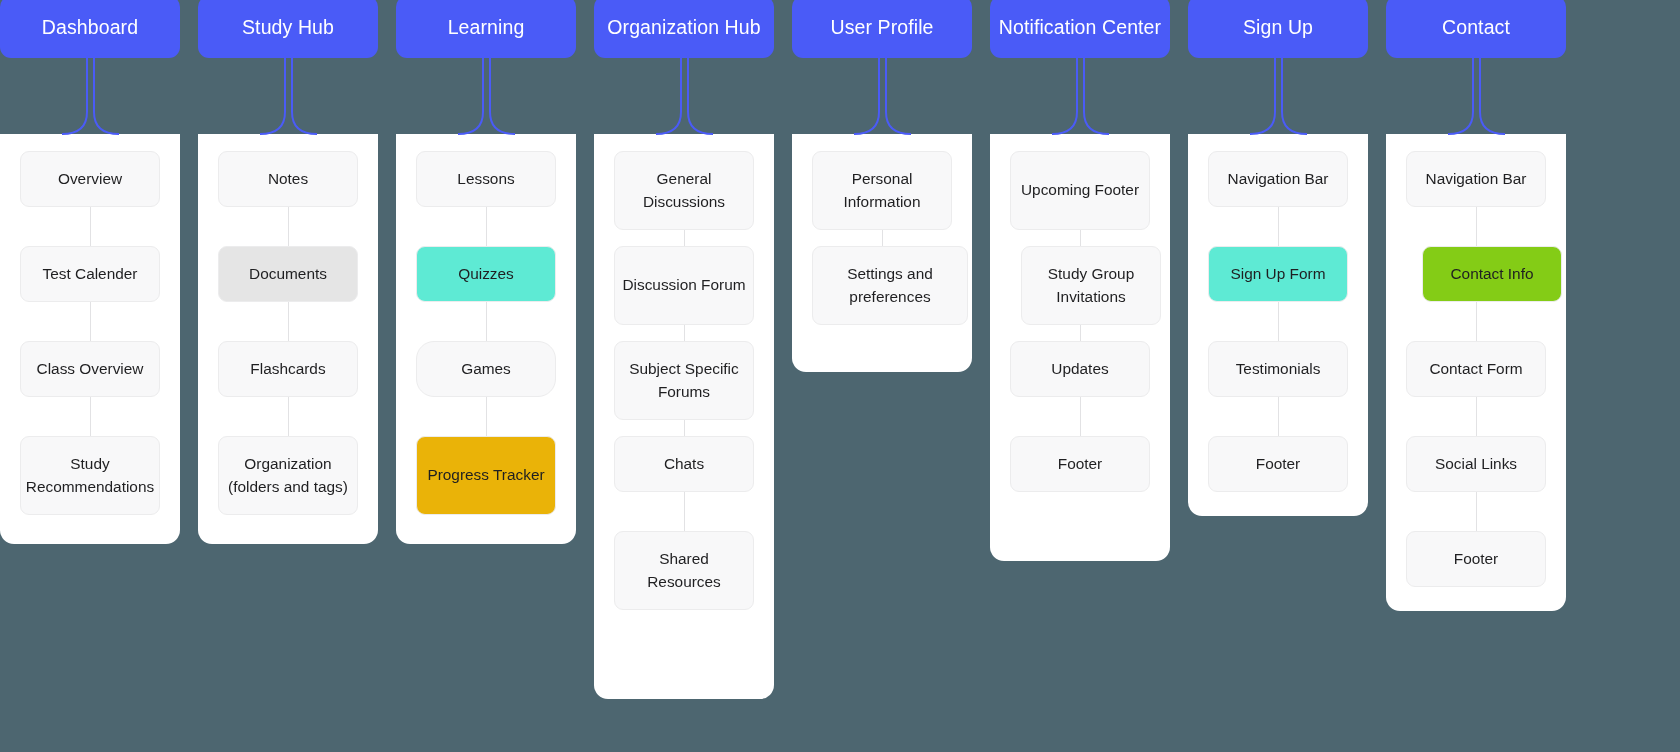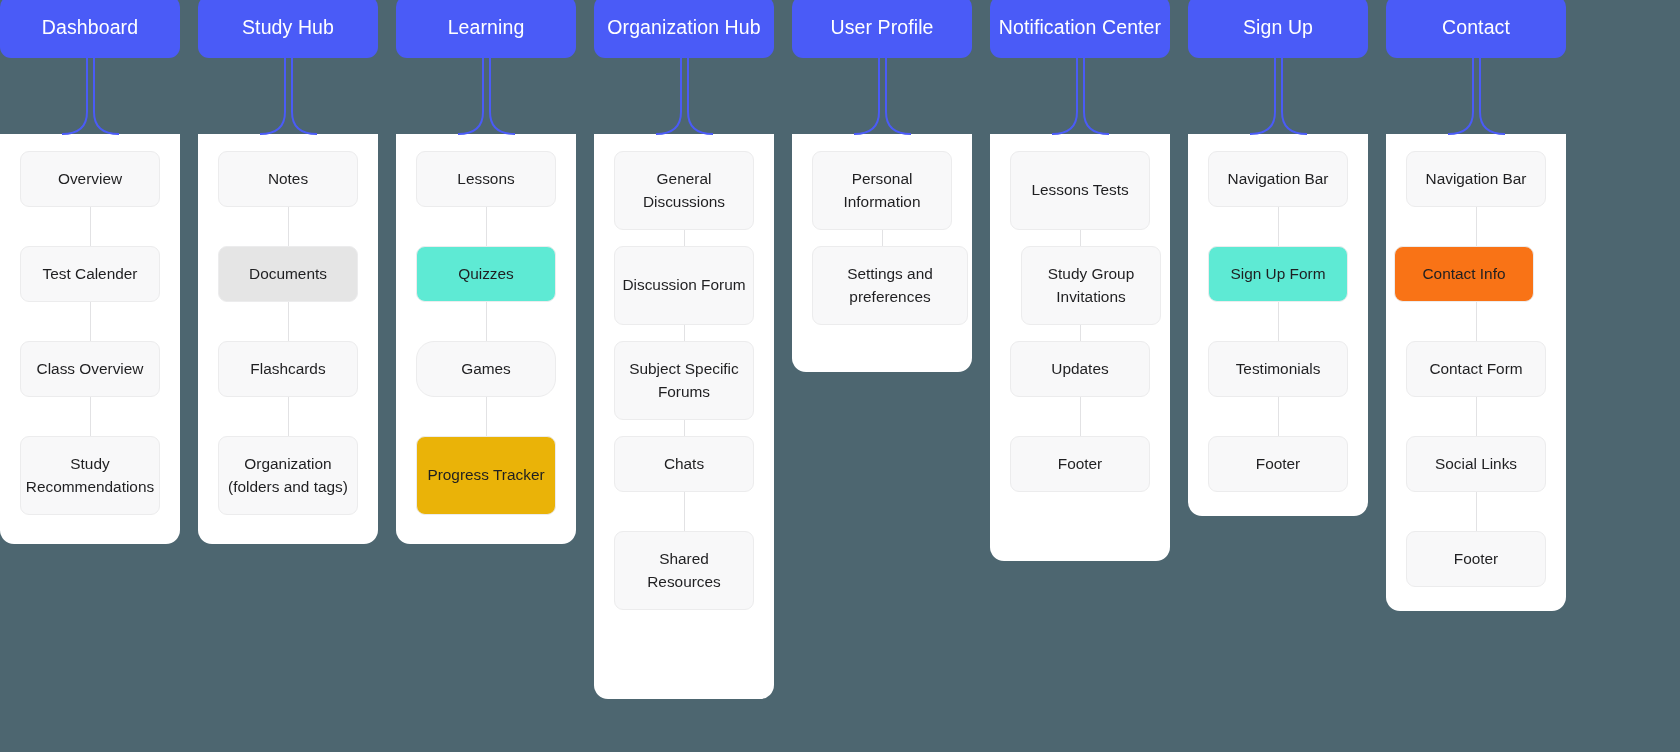--- a/index.html
+++ b/index.html
@@ -236,21 +236,21 @@
       <div class="header-card" style="width: 180px; background: rgb(74, 91, 247);">
         <span class="header-label">Notification Center</span>
       </div>
       <div class="trunk" style="left: 0px; width: 180px;">
         <svg width="180" height="78" viewBox="0 0 180 78">
           <path d="M 87 0 L 87 54 Q 87 76 62 76" fill="none" stroke="#4a5bf7" stroke-width="2"></path>
           <path d="M 94 0 L 94 54 Q 94 76 119 76" fill="none" stroke="#4a5bf7" stroke-width="2"></path>
         </svg>
       </div>
       <div class="node" style="left: 20px; top: 151px; width: 140px; height: 79px; background: rgb(248, 248, 249);">
-        <span class="node-label">Lessons Tests</span>
+        <span class="node-label">Upcoming Footer</span>
       </div>
       <div class="link" style="left: 90px; top: 230px; height: 16px; background: rgb(226, 226, 228);"></div>
       <div class="node" style="left: 20px; top: 246px; width: 140px; height: 79px; background: rgb(248, 248, 249); margin-left: 11px;">
         <span class="node-label">Study Group Invitations</span>
       </div>
       <div class="link" style="left: 90px; top: 325px; height: 16px; background: rgb(226, 226, 228);"></div>
       <div class="node" style="left: 20px; top: 341px; width: 140px; height: 56px; background: rgb(248, 248, 249);">
         <span class="node-label">Updates</span>
       </div>
       <div class="link" style="left: 90px; top: 397px; height: 39px; background: rgb(226, 226, 228);"></div>
@@ -293,21 +293,21 @@
       <div class="trunk" style="left: 0px; width: 180px;">
         <svg width="180" height="78" viewBox="0 0 180 78">
           <path d="M 87 0 L 87 54 Q 87 76 62 76" fill="none" stroke="#4a5bf7" stroke-width="2"></path>
           <path d="M 94 0 L 94 54 Q 94 76 119 76" fill="none" stroke="#4a5bf7" stroke-width="2"></path>
         </svg>
       </div>
       <div class="node" style="left: 20px; top: 151px; width: 140px; height: 56px; background: rgb(248, 248, 249);">
         <span class="node-label">Navigation Bar</span>
       </div>
       <div class="link" style="left: 90px; top: 207px; height: 39px; background: rgb(226, 226, 228);"></div>
-      <div class="node" style="left: 8px; top: 246px; width: 140px; height: 56px; background: #f97316;">
+      <div class="node" style="left: 36px; top: 246px; width: 140px; height: 56px; background: #84cc16;">
         <span class="node-label">Contact Info</span>
       </div>
       <div class="link" style="left: 90px; top: 302px; height: 39px; background: rgb(226, 226, 228);"></div>
       <div class="node" style="left: 20px; top: 341px; width: 140px; height: 56px; background: rgb(248, 248, 249);">
         <span class="node-label">Contact Form</span>
       </div>
       <div class="link" style="left: 90px; top: 397px; height: 39px; background: rgb(226, 226, 228);"></div>
       <div class="node" style="left: 20px; top: 436px; width: 140px; height: 56px; background: rgb(248, 248, 249);">
         <span class="node-label">Social Links</span>
       </div>

